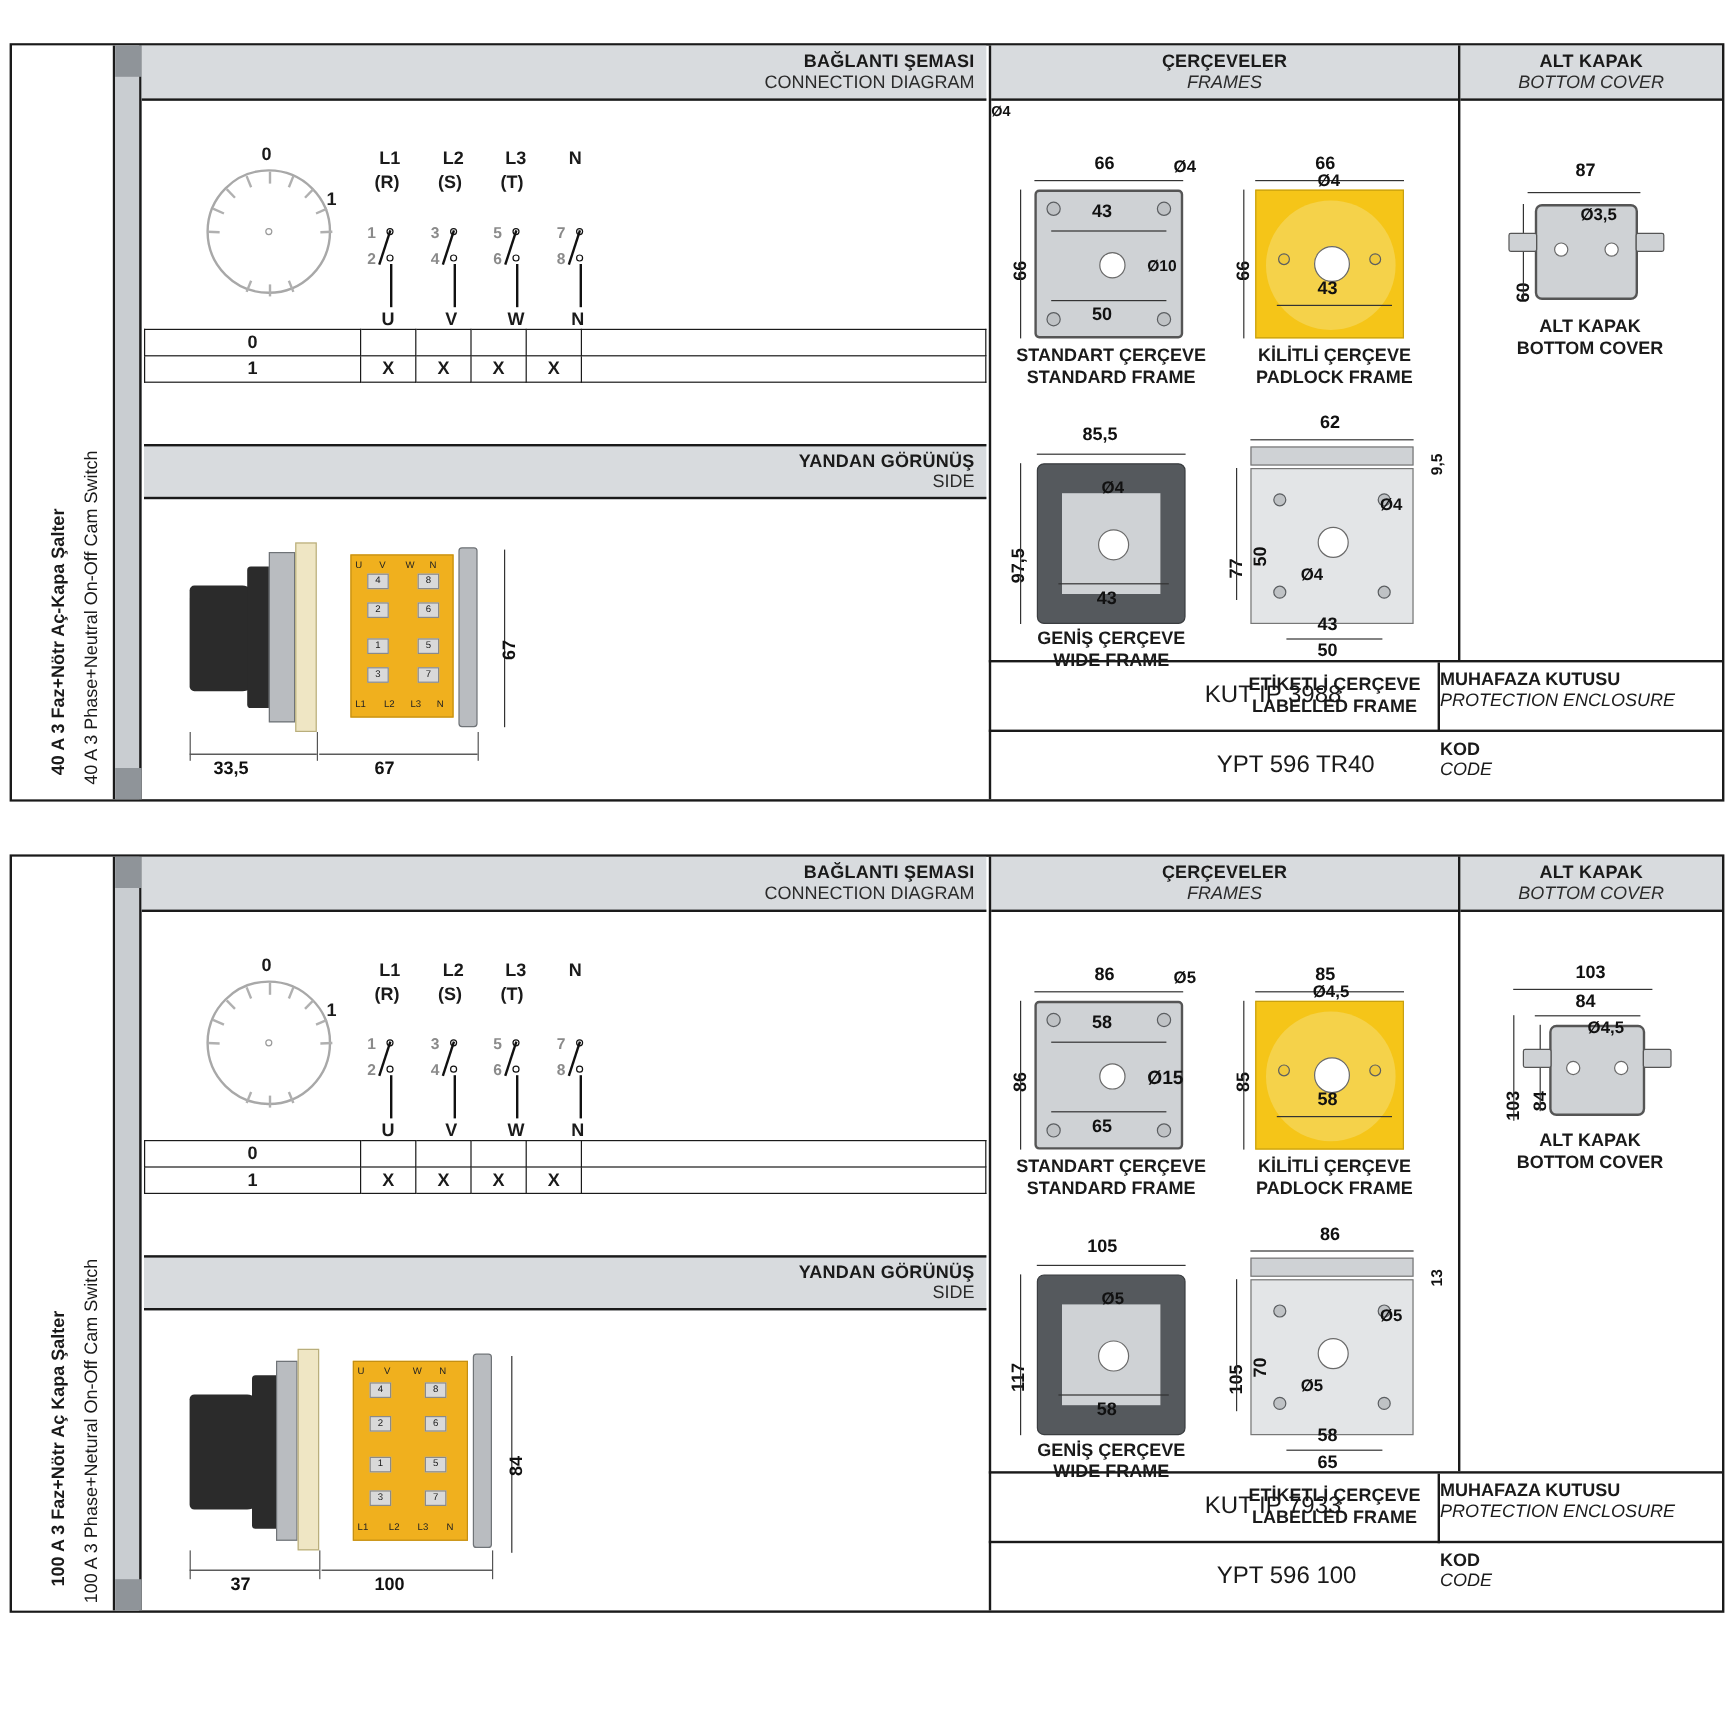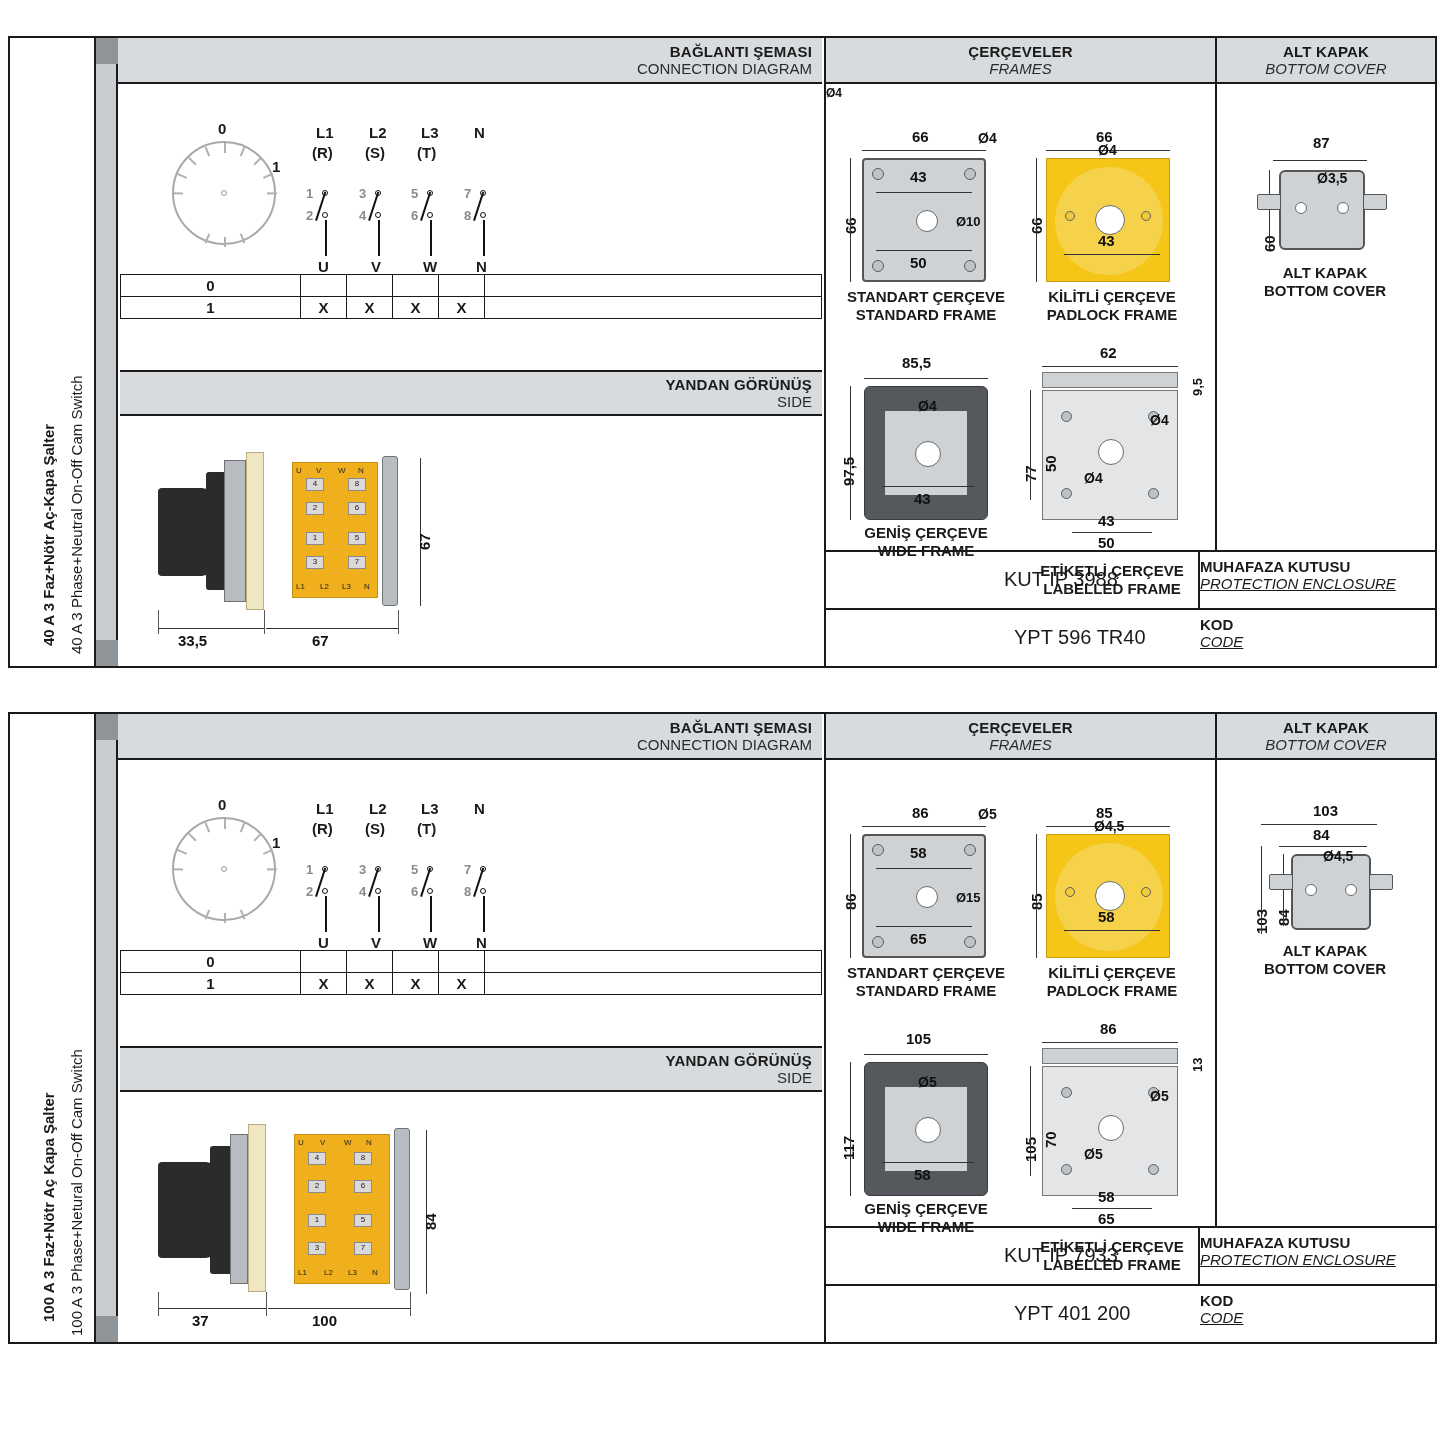--- a/index.html
+++ b/index.html
@@ -110,21 +110,21 @@
   .frame-pad { position:absolute; background:#f5c518; border:1px solid #c8a011; }
   .frame-wide { position:absolute; background:#55595d; border:1px solid #3a3d40; border-radius:6px; }
   .frame-lab { position:absolute; background:#e3e5e7; border:1px solid #777; }
   .hole { position:absolute; border-radius:50%; background:#fff; border:1px solid #6a6a6a; }
   .screw { position:absolute; border-radius:50%; background:#bfc2c5; border:1px solid #5b5e61; }
   .bottom-cover { position:absolute; background:#cfd2d5; border:2px solid #555; border-radius:6px;}
   .bc-ear { position:absolute; background:#cfd2d5; border:1px solid #555; border-radius:2px;}
 
   .bot-row { position:absolute; border-top:2px solid #1a1a1a; }
   .bot-lab-tr { font-weight:bold; font-size:15px; line-height:17px; }
-  .bot-lab-en { font-style:italic; font-size:15px; line-height:17px;text-decoration:underline; }
+  .bot-lab-en { font-style:italic; font-size:15px; line-height:17px; }
   .code-val { font-size:20px; }
 </style>
 </head>
 <body>
 
 <div class="panel" id="panel-1">
 
   <div class="left-strip">
     <span class="vtext bold" style="left:30px; top:608px; transform:rotate(-90deg);">40 A 3 Faz+Nötr Aç-Kapa Şalter</span>
     <span class="vtext" style="left:58px; top:616px; transform:rotate(-90deg);">40 A 3 Phase+Neutral On-Off Cam Switch</span>
@@ -564,21 +564,21 @@
     </div>
     <span class="dim-txt" style="left:86px; top:42px;">86</span>
     <div class="dim-line dim-h" style="left:36px; top:64px; width:124px;"></div>
     <span class="dim-txt v" style="left:16px; top:148px; transform:rotate(-90deg);">86</span>
     <div class="dim-line dim-v" style="left:24px; top:72px; height:124px;"></div>
     <span class="dim-txt" style="left:84px; top:82px;">58</span>
     <div class="dim-line dim-h" style="left:50px; top:106px; width:96px;"></div>
     <span class="dim-txt" style="left:84px; top:168px;">65</span>
     <div class="dim-line dim-h" style="left:50px; top:164px; width:96px;"></div>
     <span class="dim-txt" style="left:152px; top:44px; font-size:14px;">Ø5</span>
-    <span class="dim-txt" style="left:130px; top:128px; font-size:13px;">Ø15</span>
+    <span class="dim-txt" style="left:130px; top:128px; font-size:16px;">Ø15</span>
     <div class="fr-cap" style="left:0; top:202px; width:200px;">
       <div>STANDART ÇERÇEVE</div>
       <div>STANDARD FRAME</div>
     </div>
 
     <div class="frame-pad" style="left:220px; top:72px; width:124px; height:124px;">
       <div style="position:absolute; left:8px; top:8px; width:108px; height:108px; border-radius:50%; background:#f5d24a;"></div>
       <div class="hole" style="left:48px; top:46px; width:30px; height:30px;"></div>
       <div class="screw" style="left:18px; top:52px; width:10px; height:10px; background:#f0c93c;"></div>
       <div class="screw" style="right:18px; top:52px; width:10px; height:10px; background:#f0c93c;"></div>
@@ -660,19 +660,19 @@
 
   <div class="bot-row" style="left:814px; right:0; bottom:58px; height:58px;">
     <span class="code-val" style="position:absolute; left:180px; top:16px;">KUT IP 7933</span>
     <div style="position:absolute; left:376px; top:6px;">
       <div class="bot-lab-tr">MUHAFAZA KUTUSU</div>
       <div class="bot-lab-en">PROTECTION ENCLOSURE</div>
     </div>
     <div class="vline" style="left:374px; top:0; height:58px;"></div>
   </div>
   <div class="bot-row" style="left:814px; right:0; bottom:0; height:58px;">
-    <span class="code-val" style="position:absolute; left:190px; top:16px;">YPT 401 200</span>
+    <span class="code-val" style="position:absolute; left:190px; top:16px;">YPT 596 100</span>
     <div style="position:absolute; left:376px; top:6px;">
       <div class="bot-lab-tr">KOD</div>
       <div class="bot-lab-en">CODE</div>
     </div>
   </div>
 </div>
 
 </body></html>

